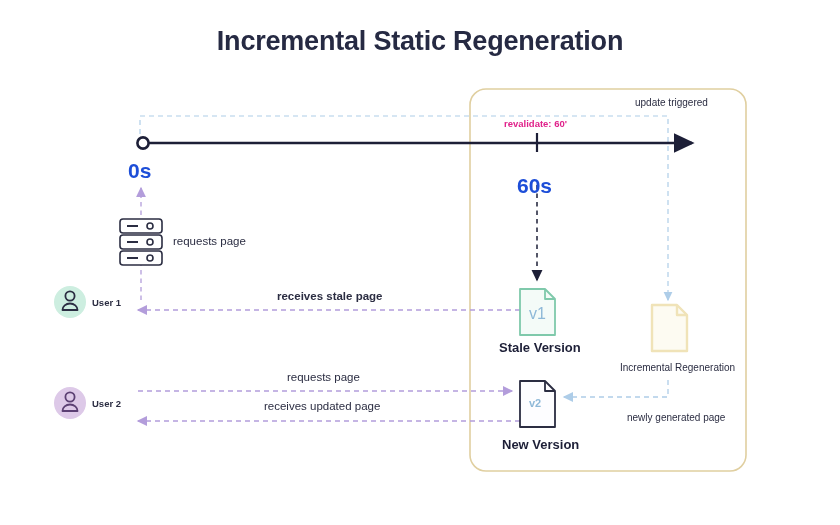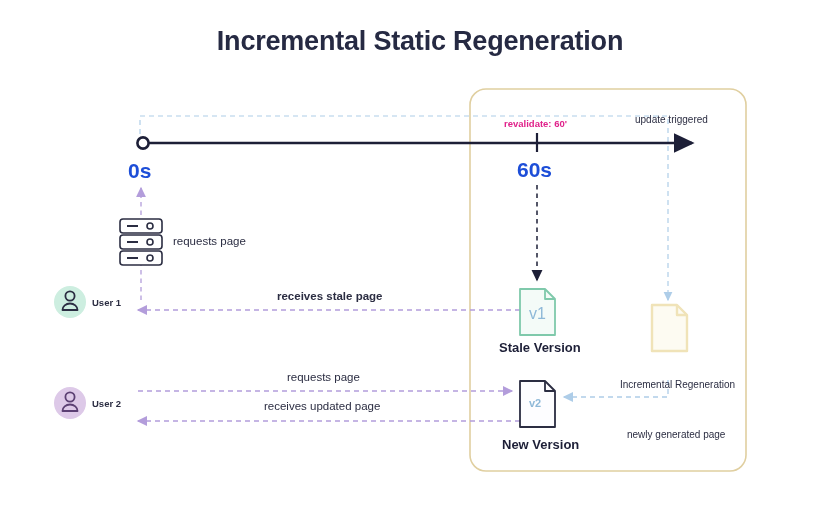--- a/index.html
+++ b/index.html
@@ -48,21 +48,20 @@
     color: #1d4ed8;
   }
   .flow-label {
     font-size: 11.5px;
     color: #2b2d42;
     font-weight: 400;
   }
   .small-label {
     font-size: 10px;
     color: #2b2d42;
-    margin-top: 17px;
   }
   .revalidate-label {
     font-size: 9.5px;
     color: #e0218a;
     font-weight: 600;
   }
   .user-label {
     font-size: 9.5px;
     color: #2b2d42;
     font-weight: 600;
@@ -147,21 +146,21 @@
 
     <g>
       <path d="M652,305 L677,305 L687,315 L687,351 L652,351 Z" fill="#fdfbf2" stroke="#f0e3b8" stroke-width="2.4" stroke-linejoin="round"></path>
       <path d="M677,305 L677,315 L687,315" fill="none" stroke="#f0e3b8" stroke-width="2.4" stroke-linejoin="round"></path>
     </g>
   </svg>
 
   <div class="lbl" id="page-title">Incremental Static Regeneration</div>
 
   <div class="lbl time-label" style="left:128px; top:160px;">0s</div>
-  <div class="lbl time-label" style="left:517px; top:159px;">60s</div>
+  <div class="lbl time-label" style="left:517px; top:175px;">60s</div>
   <div class="lbl revalidate-label" style="left:504px; top:119px;">revalidate: 60'</div>
   <div class="lbl small-label" style="left:635px; top:98px;">update triggered</div>
 
   <div class="lbl flow-label" style="left:173px; top:236px;">requests page</div>
 
   <div class="lbl user-label" style="left:92px; top:298px;">User 1</div>
   <div class="lbl user-label" style="left:92px; top:399px;">User 2</div>
 
   <div class="lbl flow-label" style="left:277px; top:291px;font-weight:bold;">receives stale page</div>
   <div class="lbl flow-label" style="left:287px; top:372px;">requests page</div>

